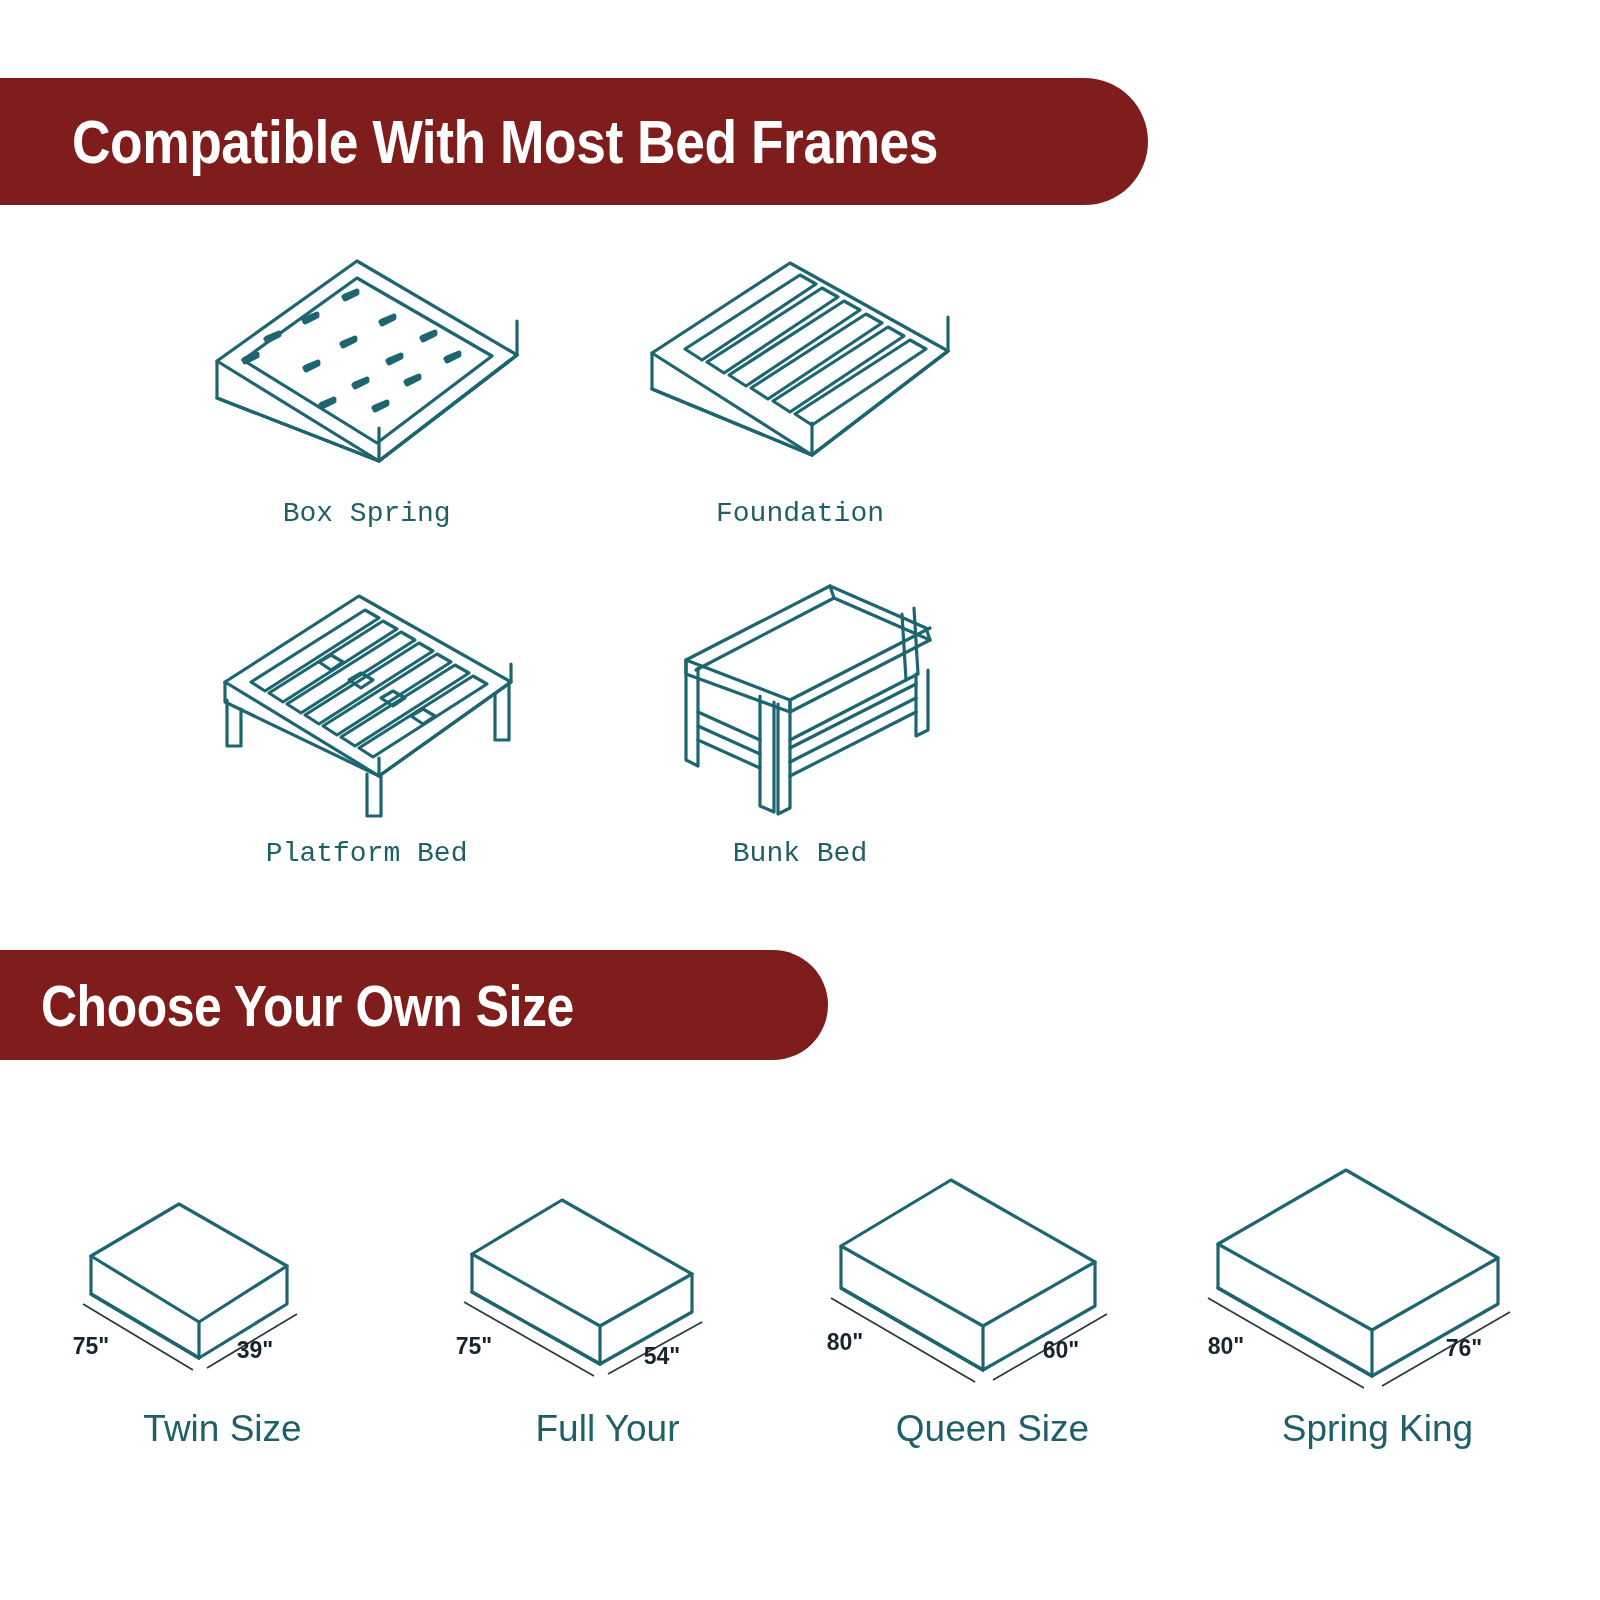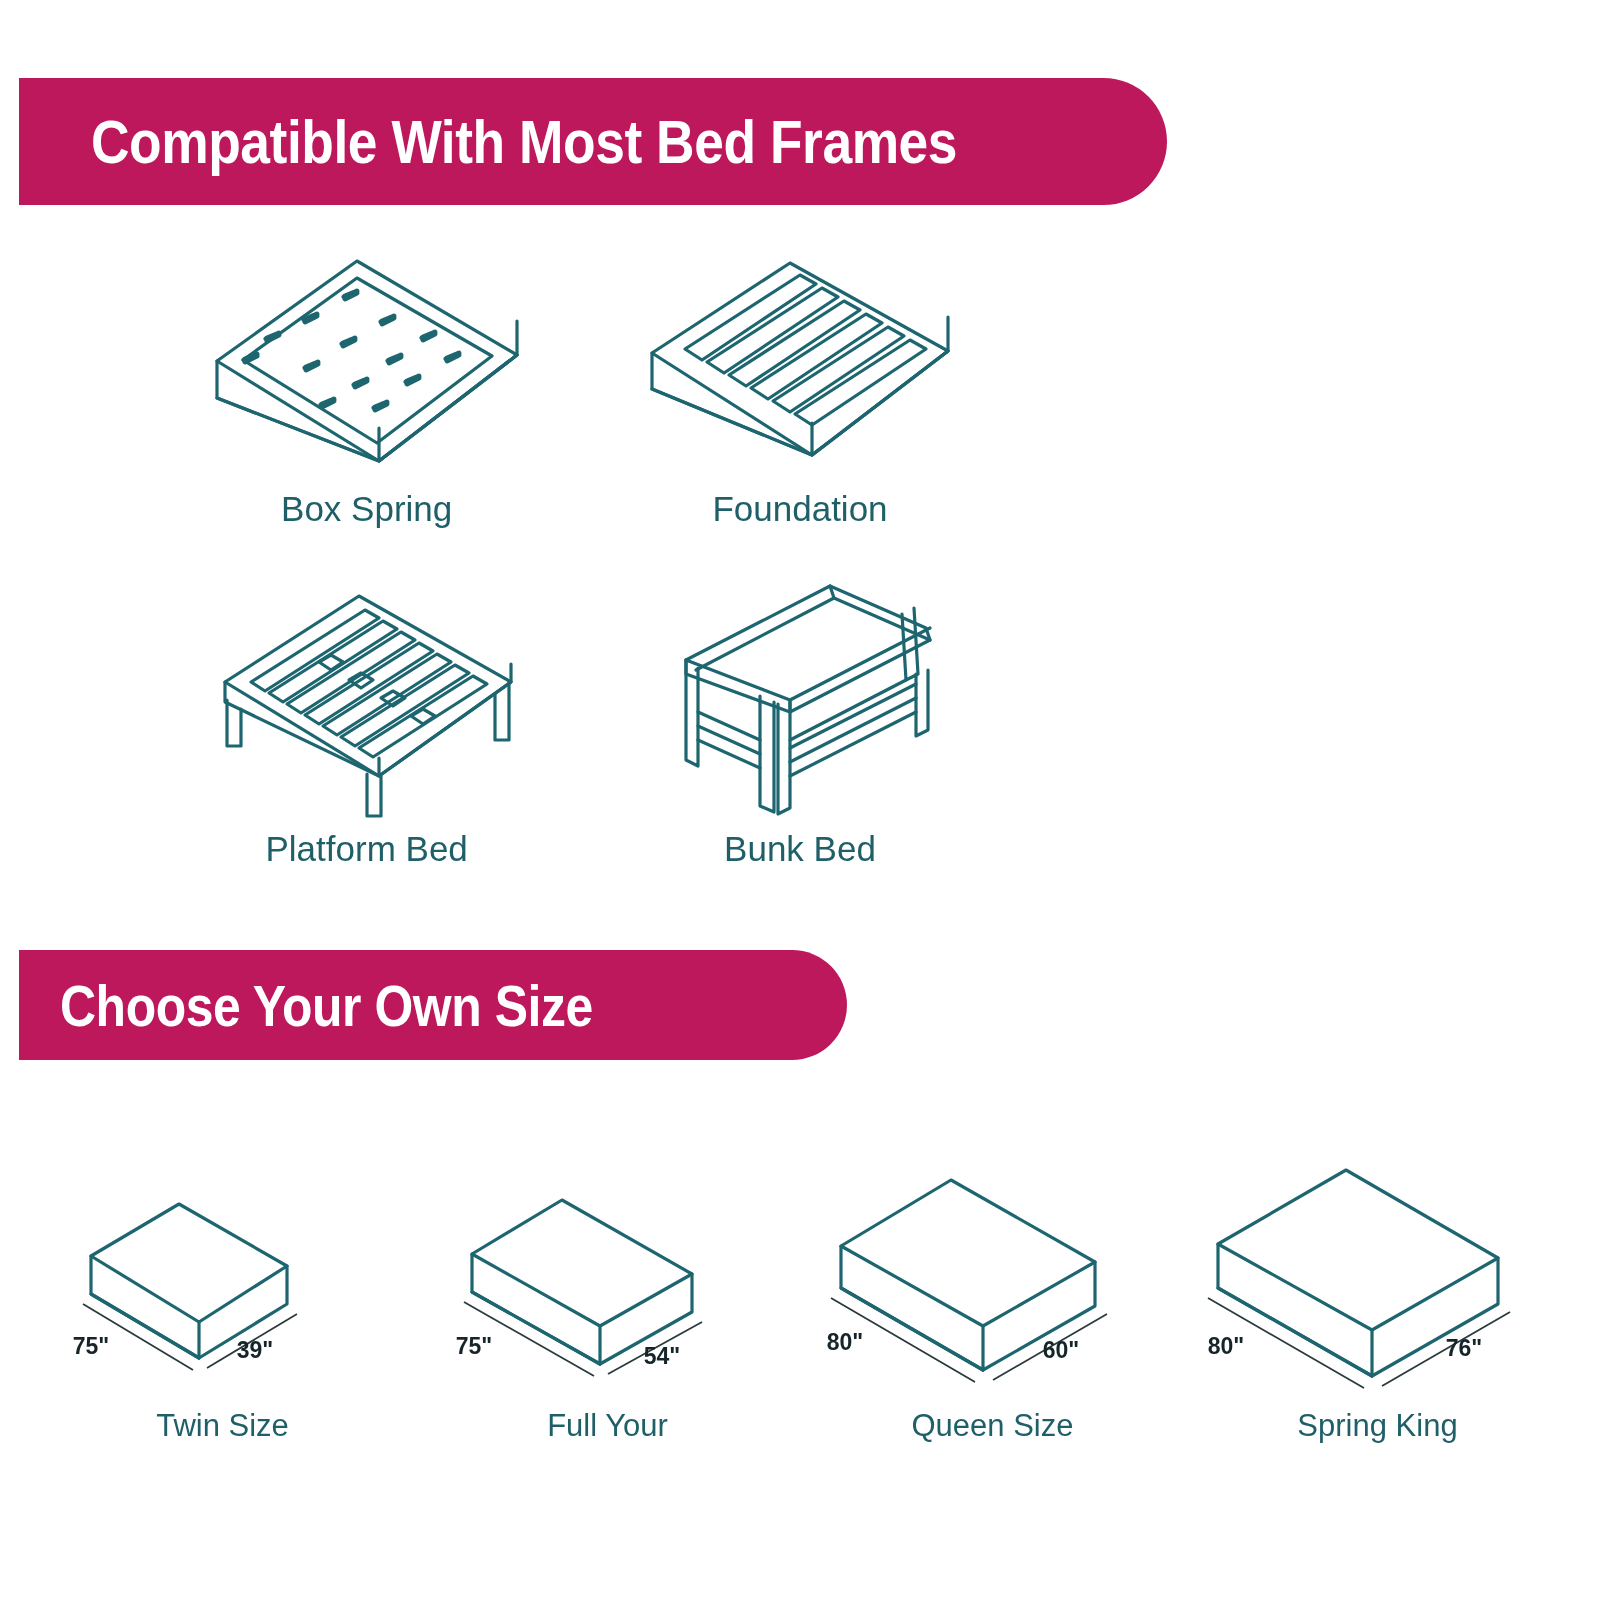--- a/index.html
+++ b/index.html
@@ -12,25 +12,24 @@
     height: 1600px;
     position: relative;
     overflow: hidden;
     font-family: "Liberation Sans", sans-serif;
   }
 
   
   .banner {
     position: absolute;
     left: 0;
-    background: #be185d;
+    background: #7f1d1d;
     display: flex;
     align-items: center;
     box-sizing: border-box;
-    margin-left: 19px;
   }
   .banner-title {
     color: #ffffff;
     font-family: "Liberation Sans", sans-serif;
     font-weight: bold;
     letter-spacing: -0.5px;
     white-space: nowrap;
     transform: scaleX(0.86);
     transform-origin: left center;
   }
@@ -71,24 +70,24 @@
     flex-direction: column;
     align-items: center;
   }
   .frame-art {
     height: 235px;
     display: flex;
     align-items: center;
     justify-content: center;
   }
   .frame-label {
-    margin-top: 14px;
-    font-size: 35px;
+    margin-top: 23px;
+    font-size: 28px;
     color: #1e5f68;
-    font-family: Liberation Sans, sans-serif;
+    font-family: Liberation Mono, monospace;
     white-space: nowrap;
   }
 
   
   #sizes-row {
     position: absolute;
     top: 1098px;
     left: 30px;
     width: 1540px;
     display: grid;
@@ -101,21 +100,21 @@
     align-items: center;
   }
   .size-art {
     height: 300px;
     display: flex;
     align-items: flex-end;
     justify-content: center;
   }
   .size-label {
     margin-top: 10px;
-    font-size: 31px;
+    font-size: 37px;
     color: #1e5f68;
     font-family: "Liberation Sans", sans-serif;
     white-space: nowrap;
   }
 
   svg { display: block; overflow: visible; }
   .ln {
     fill: none;
     stroke: #1d6670;
     stroke-width: 3.2;

